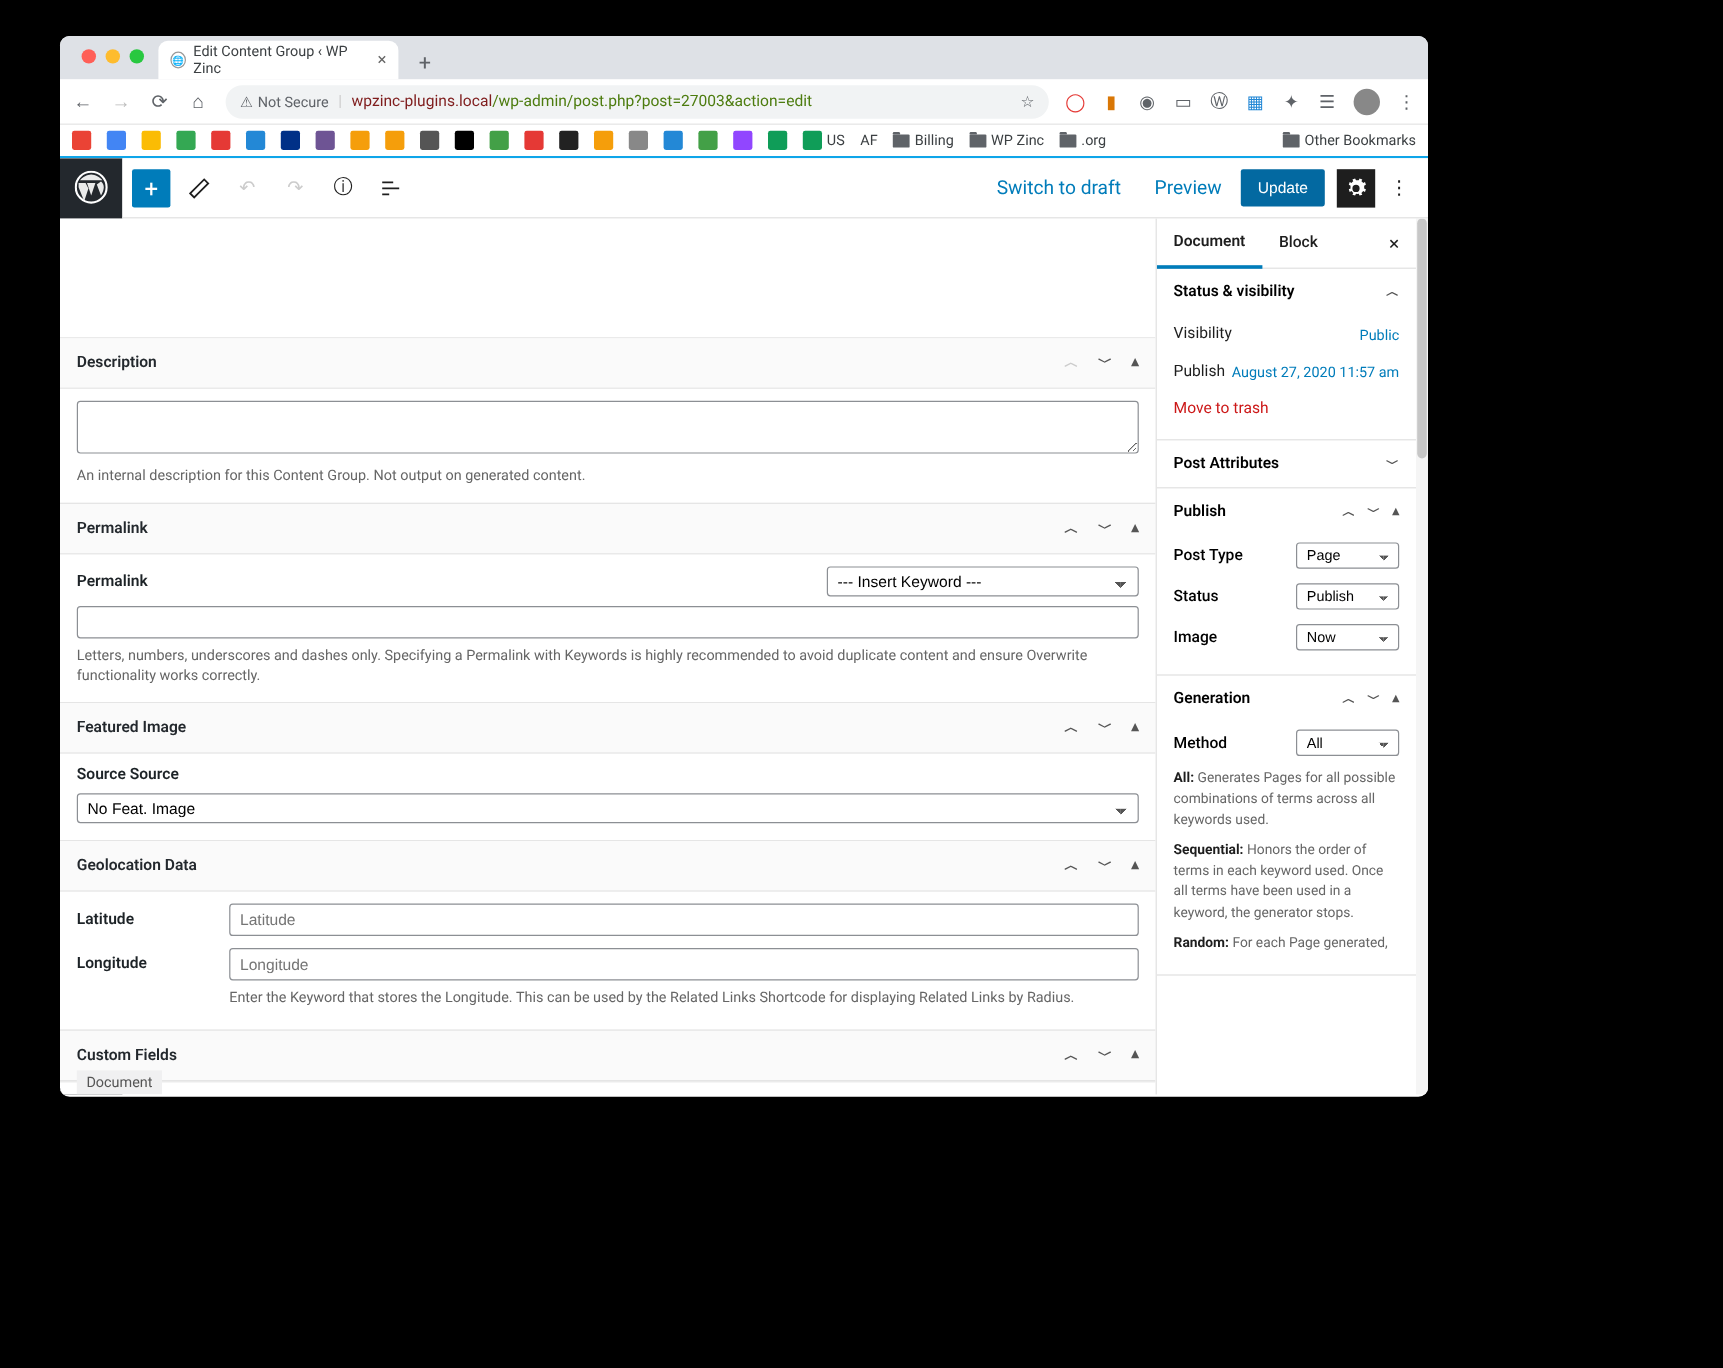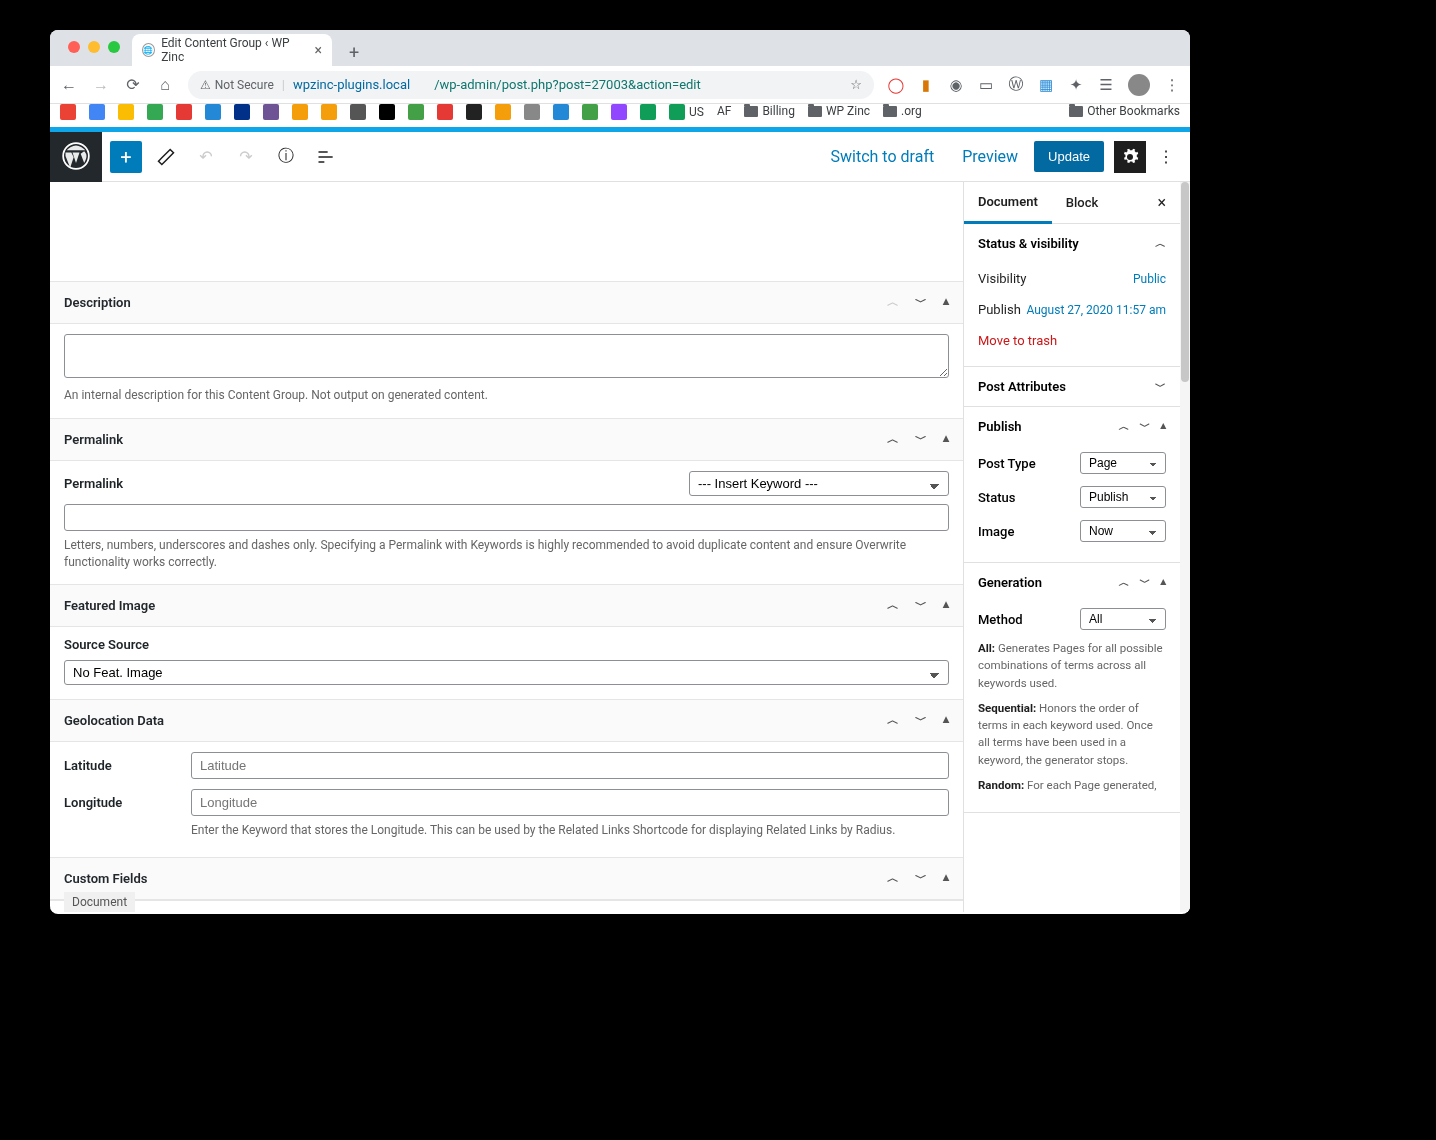--- a/index.html
+++ b/index.html
@@ -14,26 +14,26 @@
 .tl-green { background:#28c840; }
 .tab { background:#fff; height:32px; display:flex; align-items:center; padding:0 10px; border-radius:8px 8px 0 0; font-size:12px; color:#3c4043; max-width:200px; gap:6px; }
 .tab-favicon { width:14px; height:14px; border:1px solid #999; border-radius:50%; display:flex; align-items:center; justify-content:center; font-size:8px; }
 .tab-close { font-size:14px; color:#666; margin-left:4px; }
 .new-tab { width:28px; height:28px; display:flex; align-items:center; justify-content:center; color:#5f6368; font-size:18px; margin-left:8px; }
 .address-bar { background:#fff; height:38px; display:flex; align-items:center; padding:0 10px; gap:14px; border-bottom:1px solid #e0e0e0; }
 .nav-arrow { color:#5f6368; font-size:16px; width:18px; text-align:center; }
 .nav-arrow.disabled { color:#bbb; }
 .omnibox { flex:1; background:#f1f3f4; border-radius:16px; height:28px; display:flex; align-items:center; padding:0 12px; font-size:13px; color:#202124; gap:8px; }
 .omnibox .secure { color:#5f6368; font-size:12px; display:flex; align-items:center; gap:4px; }
-.omnibox .url-domain { color:#0369a1; }
-.omnibox .url-path { color:#0f766e;padding-left:24px; }
+.omnibox .url-domain { color:#7f1d1d; }
+.omnibox .url-path { color:#4d7c0f; }
 .addr-icons { display:flex; gap:14px; align-items:center; color:#5f6368; font-size:15px; }
 .addr-icon { width:16px; height:16px; display:flex; align-items:center; justify-content:center; }
 .avatar { width:22px; height:22px; border-radius:50%; background:#888; }
-.bookmarks-bar { background:#fff; height:28px; display:flex; align-items:flex-start; padding:0 10px; gap:13px; font-size:12px; color:#3c4043; border-bottom:5px solid #0ea5e9; }
+.bookmarks-bar { background:#fff; height:28px; display:flex; align-items:center; padding:0 10px; gap:13px; font-size:12px; color:#3c4043; border-bottom:2px solid #0ea5e9; }
 .bm-item { display:flex; align-items:center; gap:4px; white-space:nowrap; }
 .bm-icon { width:16px; height:16px; border-radius:2px; display:inline-block; }
 .bm-spacer { flex:1; }
 .folder-icon { width:14px; height:11px; background:#5f6368; border-radius:1px; display:inline-block; position:relative; }
 .folder-icon::before { content:''; position:absolute; top:-2px; left:0; width:6px; height:2px; background:#5f6368; border-radius:1px 1px 0 0; }
 
 .page { position:relative; height:780px; display:flex; background:#fff; }
 .wp-bar { width:52px; background:#23282d; display:flex; align-items:flex-start; justify-content:center; padding-top:10px; }
 .wp-logo { width:28px; height:28px; color:#fff; }
 

